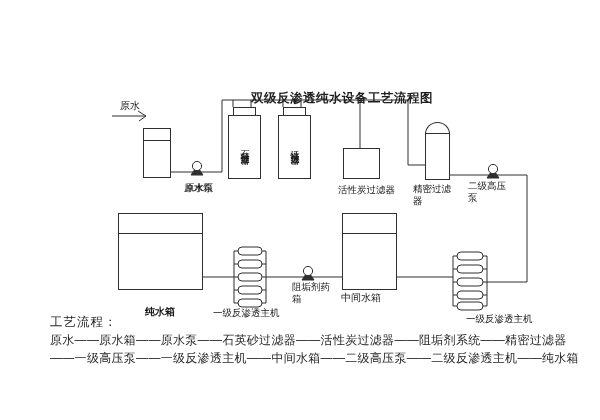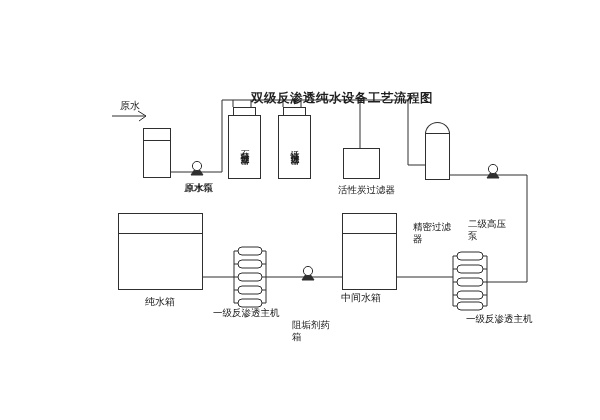--- a/index.html
+++ b/index.html
@@ -6,21 +6,21 @@
   .canvas{position:relative;width:600px;height:420px;background:#fff;overflow:hidden;
           font-family:"Liberation Sans",sans-serif;color:#1f1f1f;}
   .title{position:absolute;left:251px;top:90px;font-size:12.5px;font-weight:bold;
          letter-spacing:0.5px;white-space:nowrap;}
   .box{position:absolute;box-sizing:border-box;border:1px solid #2f2f2f;background:#fff;}
   .waterline{position:absolute;left:0;right:0;height:0;border-top:1px solid #2f2f2f;}
   .dome{position:absolute;box-sizing:border-box;border:1px solid #2f2f2f;border-bottom:none;
         background:#fff;border-radius:50% 50% 0 0 / 100% 100% 0 0;}
   .lbl{position:absolute;font-size:9.5px;line-height:11.5px;color:#151515;white-space:nowrap;}
   .lbl.sm10{font-size:10px;text-align:right;}
-  .lbl.wrap{white-space:normal;margin-top:38px;}
+  .lbl.wrap{white-space:normal;}
   .filterbody{display:flex;align-items:center;justify-content:center;}
   .vtext{writing-mode:vertical-rl;text-orientation:upright;font-size:9px;
          letter-spacing:1.2px;color:#151515;}
   .pipes{position:absolute;left:0;top:0;}
   .flowtext{position:absolute;left:50px;top:314px;width:540px;}
   .flowtext .head{font-size:12.5px;line-height:17px;margin:0;letter-spacing:1px;}
   .flowtext p{font-size:12px;line-height:18px;margin:0;letter-spacing:0.3px;white-space:nowrap;}
 </style>
 </head>
 <body>
@@ -106,27 +106,32 @@
 
   <div class="dome" style="left:425px;top:122px;width:25px;height:12px;"></div>
   <div class="box" style="left:425px;top:133px;width:25px;height:47px;"></div>
   <div class="lbl wrap" style="left:413px;top:183px;width:42px;">精密过滤器</div>
 
   <div class="lbl wrap" style="left:468px;top:180px;width:42px;">二级高压泵</div>
 
   <div class="box" style="left:118px;top:213px;width:85px;height:77px;">
     <div class="waterline" style="top:19px;"></div>
   </div>
-  <div class="lbl sm10" style="left:145px;top:296px;">纯水箱</div>
+  <div class="lbl sm10" style="left:145px;top:306px;font-weight:bold;">纯水箱</div>
 
   <div class="lbl" style="left:213px;top:307px;">一级反渗透主机</div>
 
   <div class="lbl wrap" style="left:292px;top:281px;width:42px;">阻垢剂药箱</div>
 
   <div class="box" style="left:342px;top:213px;width:55px;height:77px;">
     <div class="waterline" style="top:19px;"></div>
   </div>
   <div class="lbl sm10" style="left:341px;top:292px;">中间水箱</div>
 
   <div class="lbl" style="left:466px;top:313px;">一级反渗透主机</div>
 
+  <div class="flowtext">
+    <p class="head">工艺流程：</p>
+    <p>原水——原水箱——原水泵——石英砂过滤器——活性炭过滤器——阻垢剂系统——精密过滤器</p>
+    <p>——一级高压泵——一级反渗透主机——中间水箱——二级高压泵——二级反渗透主机——纯水箱</p>
+  </div>
 
 </div>
 
 </body></html>

